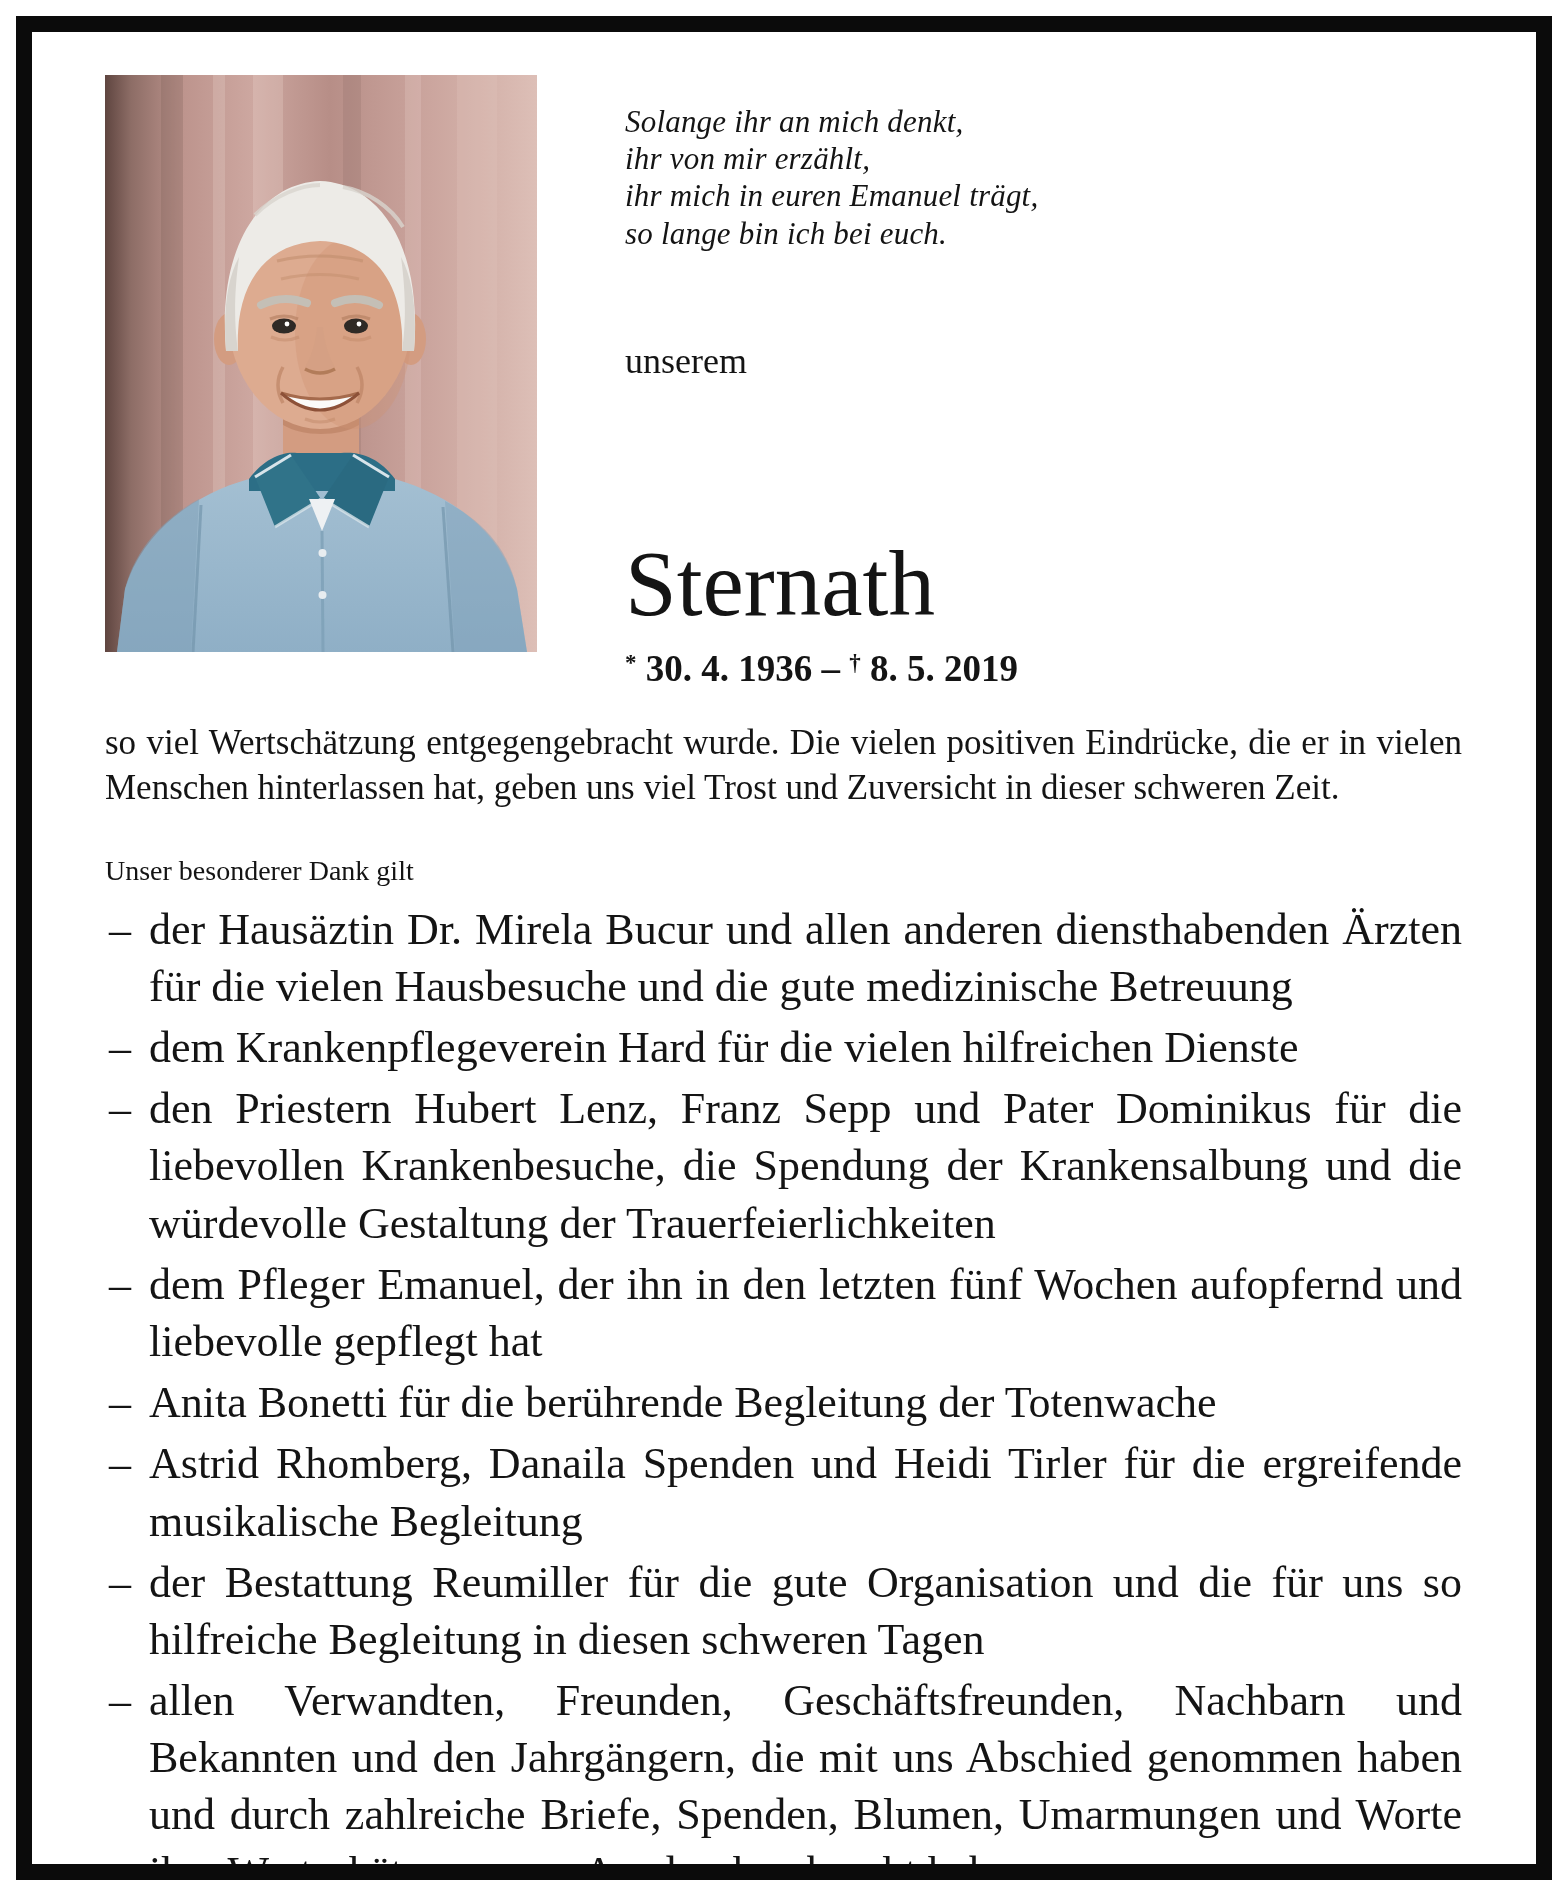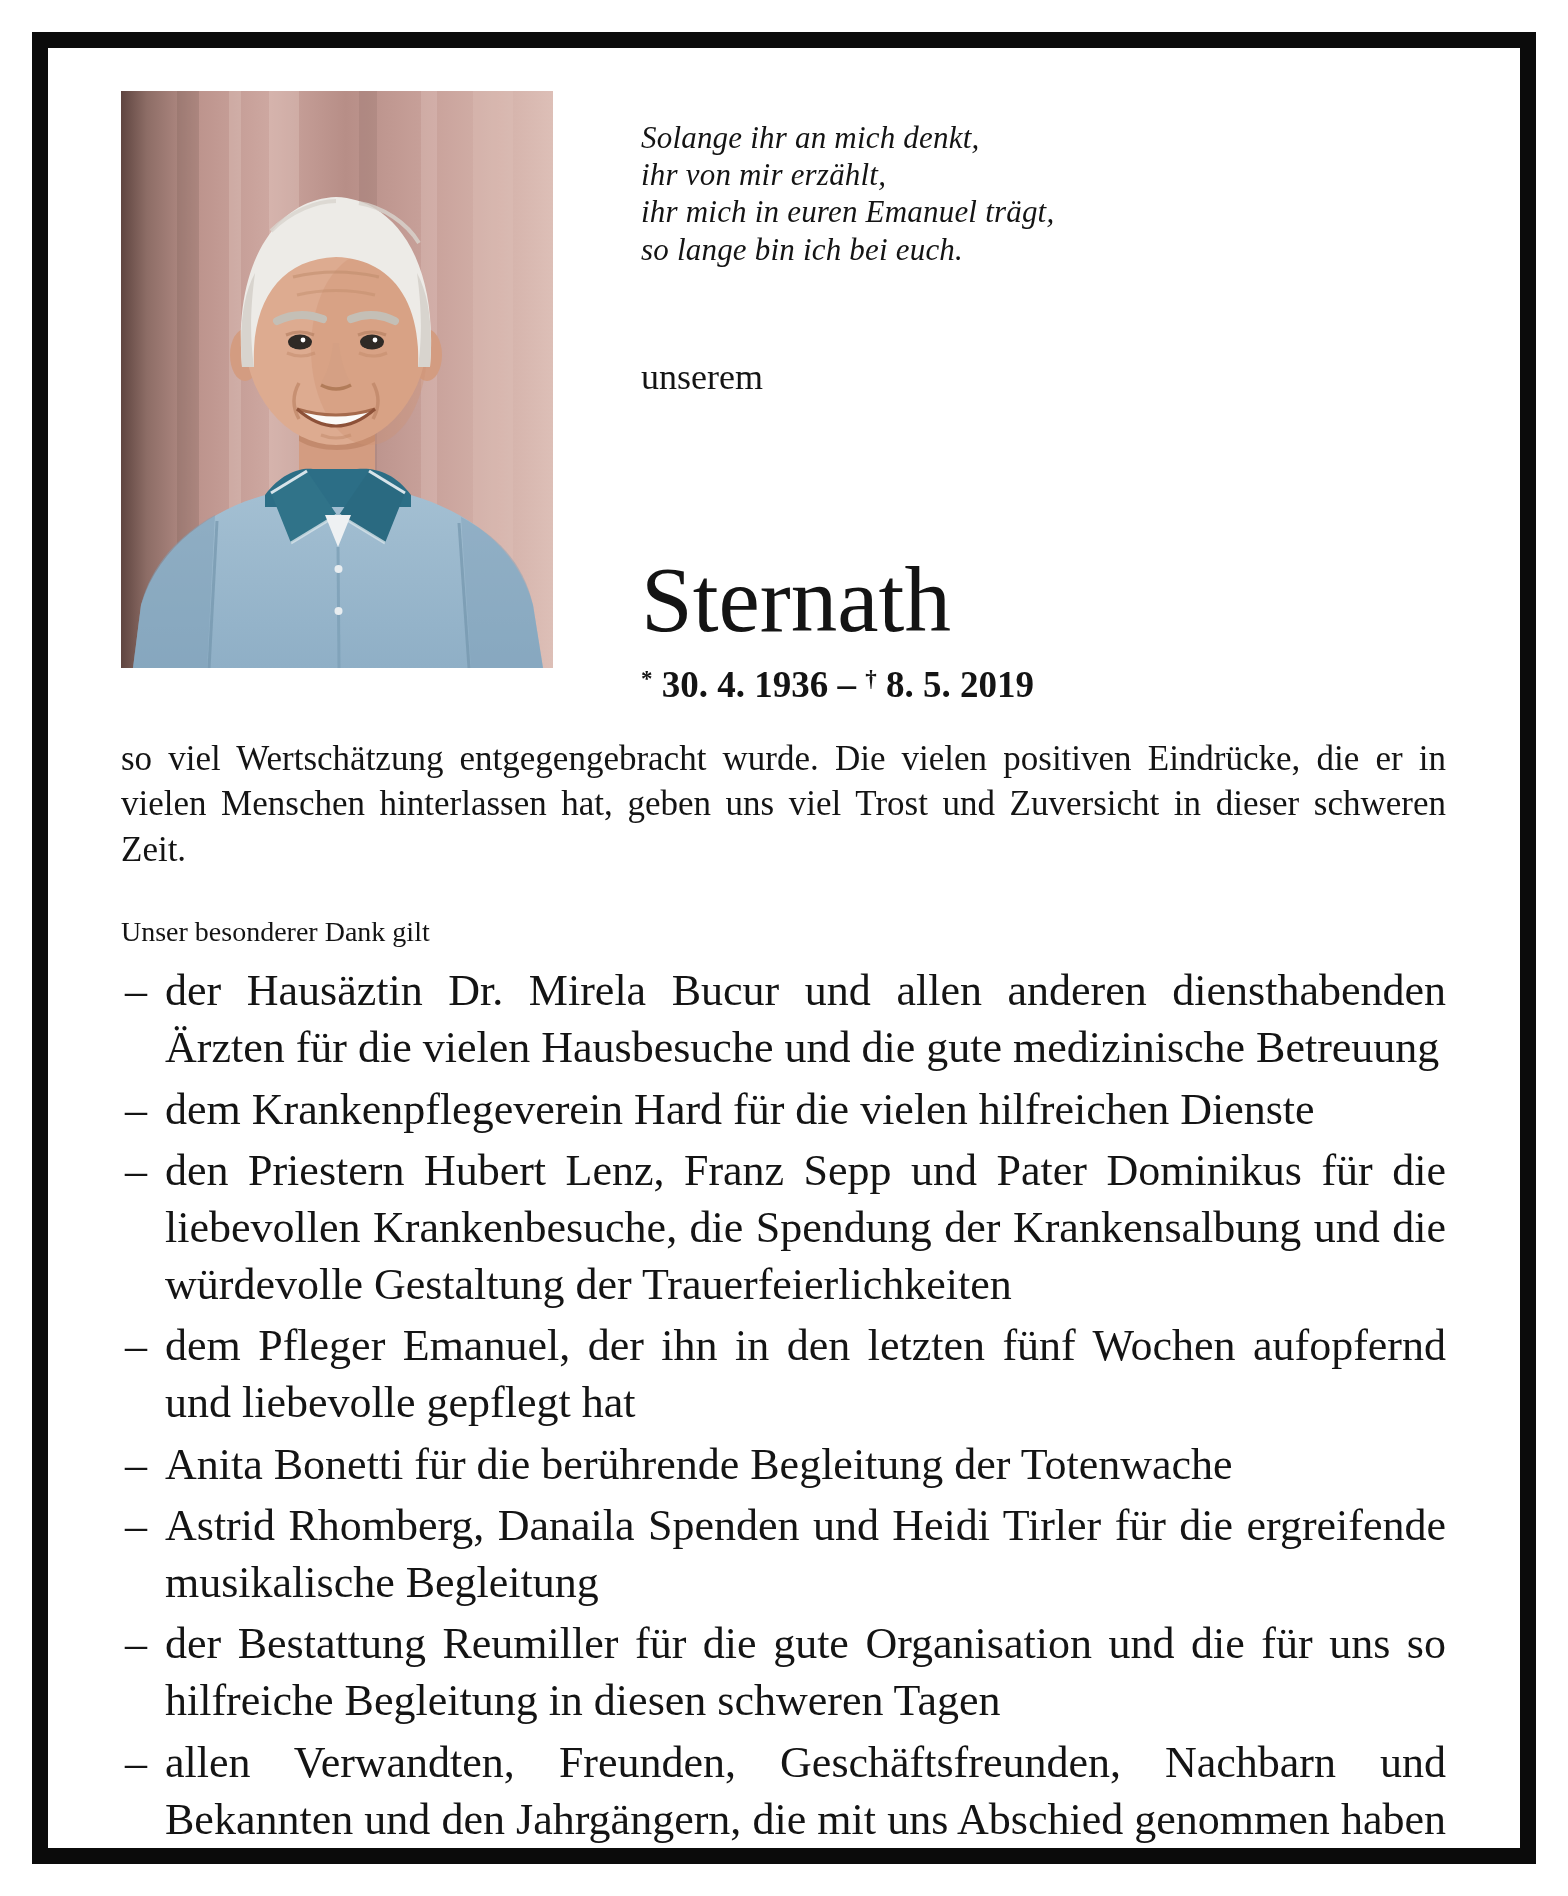--- a/index.html
+++ b/index.html
@@ -2,21 +2,21 @@
 <html lang="de"><head>
 <meta charset="utf-8">
 <style>
   * { margin:0; padding:0; box-sizing:border-box; }
   html, body { background:#ffffff; }
   body { font-family:"Liberation Serif", serif; color:#141414; }
 
   .page {
     width:1568px; height:1896px;
     background:#ffffff;
-    padding:32px;
+    padding:16px;
   }
   .card {
     width:100%; height:100%;
     border:16px solid #0b0b0b;
     background:#ffffff;
     padding:43px 74px 44px 73px;
     display:flex; flex-direction:column;
     overflow:hidden;
   }
 

